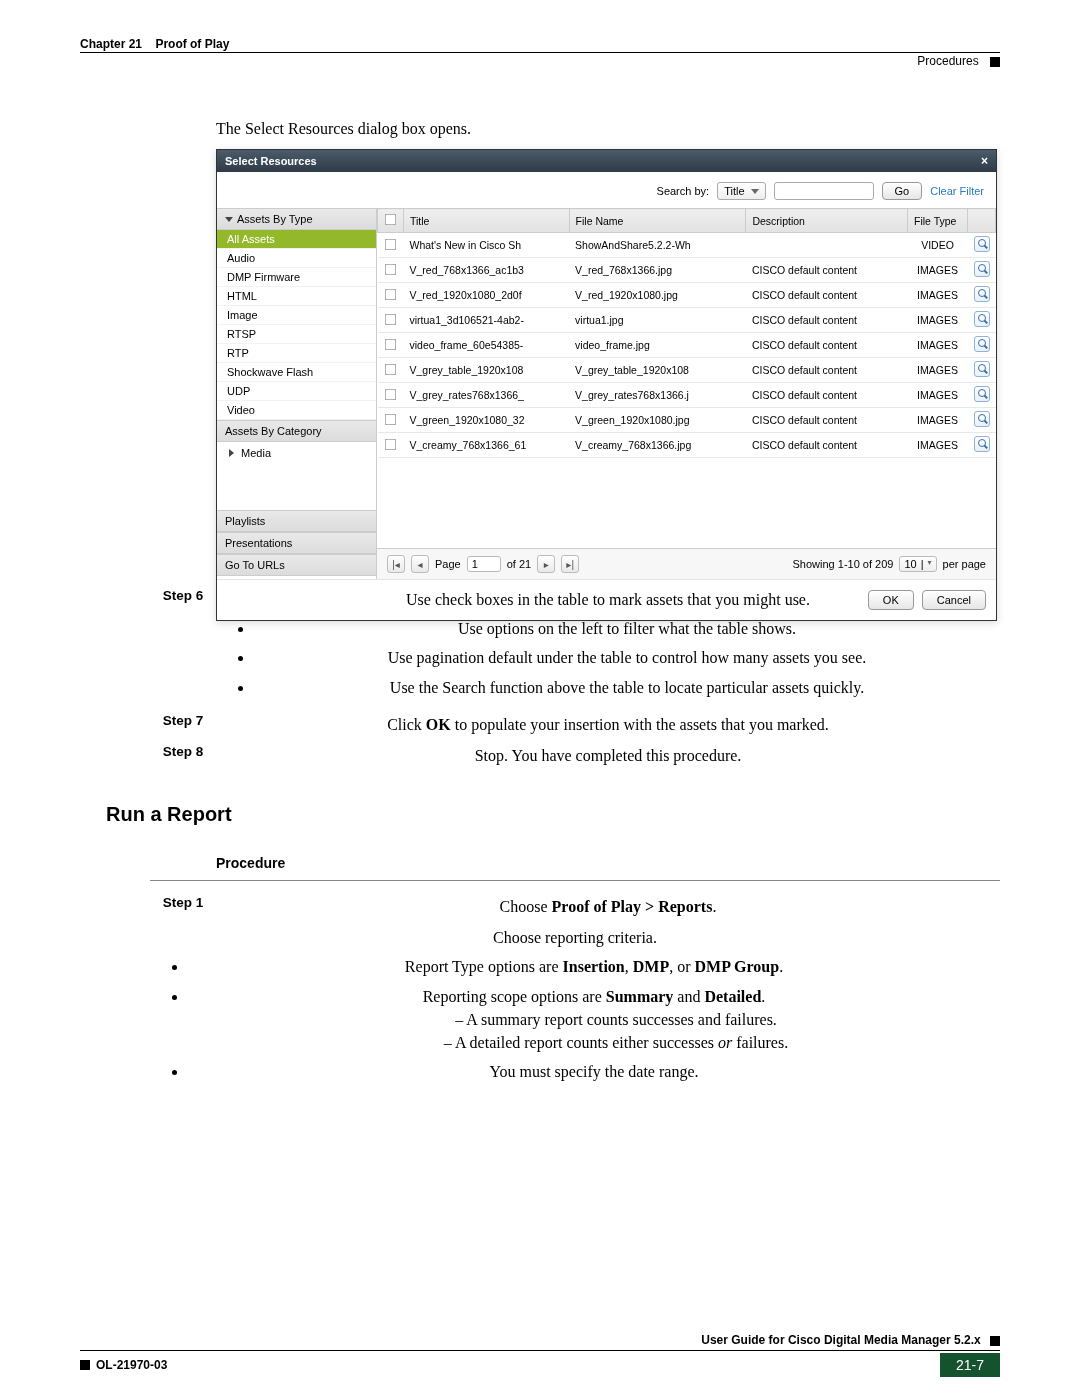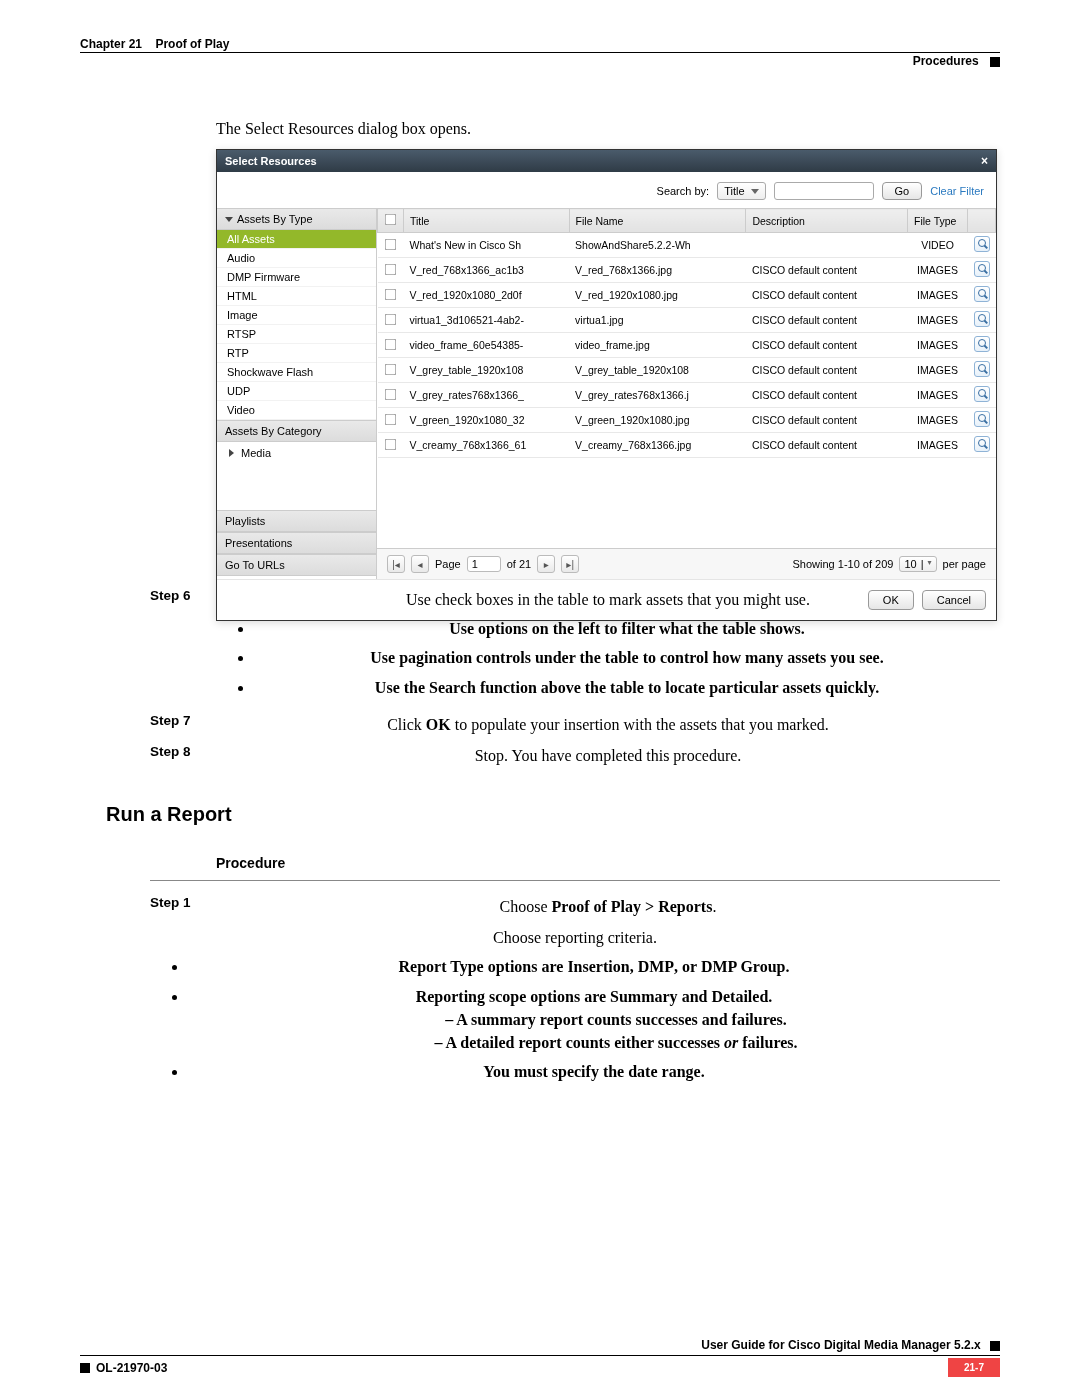--- a/index.html
+++ b/index.html
@@ -29,21 +29,21 @@
     left: 80px;
     right: 80px;
     border-top: 1px solid #000;
   }
   .top-header-sub {
     position: absolute;
     top: 54px;
     right: 80px;
     font-family: Arial, sans-serif;
     font-size: 12px;
-    font-weight: bold;
+    font-weight: normal;
   }
   .top-header-sub .sq {
     display: inline-block;
     width: 10px; height: 10px;
     background: #000;
     vertical-align: middle;
     margin-left: 8px;
   }
 
   .body-text {
@@ -269,23 +269,23 @@
     border-radius: 4px;
     padding: 3px 14px;
     background: linear-gradient(#fff,#e6e6e6);
     cursor: pointer;
     font-size: 11px;
   }
 
   
   .steps { position: absolute; left: 150px; right: 80px; }
   .step-row { display: flex; margin-bottom: 8px; }
-  .step-label { width: 66px; font-family: Arial, sans-serif; font-weight: bold; font-size: 13.5px; flex-shrink:0; }
+  .step-label { width: 66px; font-family: Arial, sans-serif; font-weight: bold; font-size: 13.5px; flex-shrink:0;text-align:center; }
   .step-text { flex: 1; font-size: 16px; line-height: 1.45; text-align: center; }
-  .step-text ul { list-style: disc; margin: 6px 0 0 38px; font-weight: bold; }
+  .step-text ul { list-style: disc; margin: 6px 0 0 38px; }
   .step-text ul li { margin-bottom: 6px; }
   .step-text .sub { margin-left: 64px; }
   .step-text .sub::before { content: "– "; margin-left: -20px; }
 
   .section-heading {
     position: absolute;
     left: 106px;
     font-family: Arial, sans-serif;
     font-weight: bold;
     font-size: 20px;
@@ -326,22 +326,22 @@
     display: flex;
     justify-content: space-between;
     align-items: center;
     font-family: Arial, sans-serif;
     font-size: 12px;
     margin-top: 2px;
   }
   .footer-row .left { display: flex; align-items: center; gap: 6px; font-weight: bold;}
   .footer-row .left .sq { width: 10px; height: 10px; background: #000; display: inline-block;}
   .page-badge {
-    background: #ef4444; color: #fff;
-    font-weight: bold; font-size: 10px;
+    background: #14532d; color: #fff;
+    font-weight: normal; font-size: 14px;
     padding: 4px 16px;
   }
 </style>
 </head>
 <body>
 
 <div class="top-header">
   <span class="chap">
     <span class="num">Chapter 21</span>
     <span>Proof of Play</span>
@@ -515,21 +515,21 @@
   </div>
 </div>
 
 <div class="steps" style="top:588px;">
   <div class="step-row">
     <div class="step-label">Step 6</div>
     <div class="step-text">
       <span>Use check boxes in the table to mark assets that you might use.</span>
       <ul>
         <li>Use options on the left to filter what the table shows.</li>
-        <li>Use pagination controls under the table to control how many assets you see.</li>
+        <li>Use pagination default under the table to control how many assets you see.</li>
         <li>Use the Search function above the table to locate particular assets quickly.</li>
       </ul>
     </div>
   </div>
   <div class="step-row">
     <div class="step-label">Step 7</div>
     <div class="step-text">
       <span>Click </span><b>OK</b><span> to populate your insertion with the assets that you marked.</span>
     </div>
   </div>

